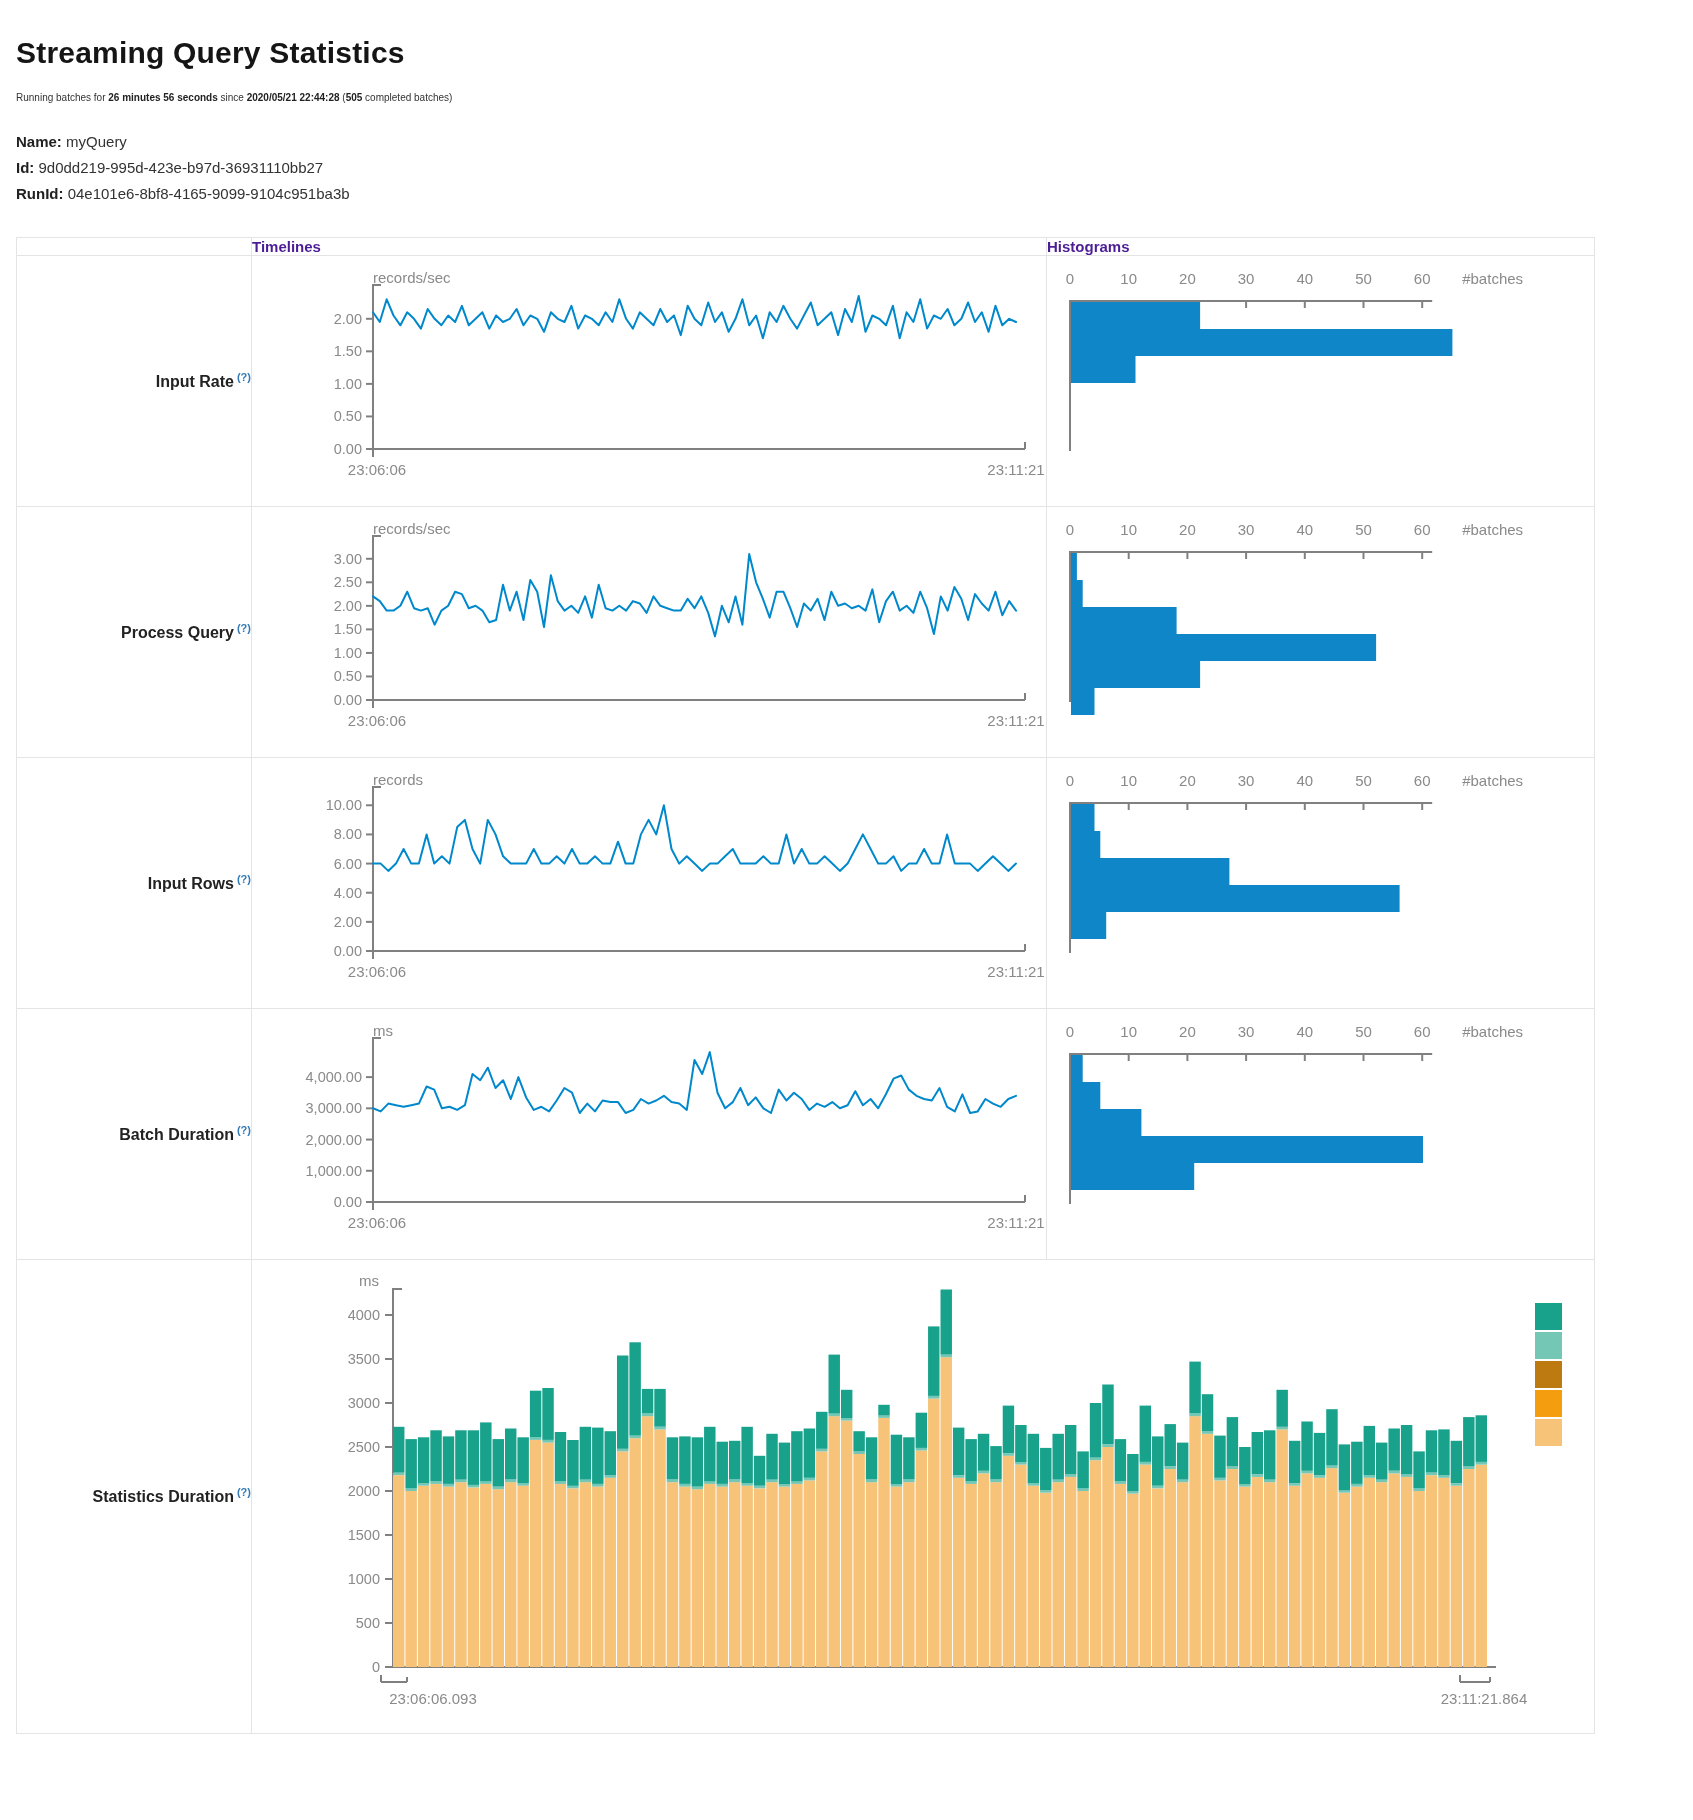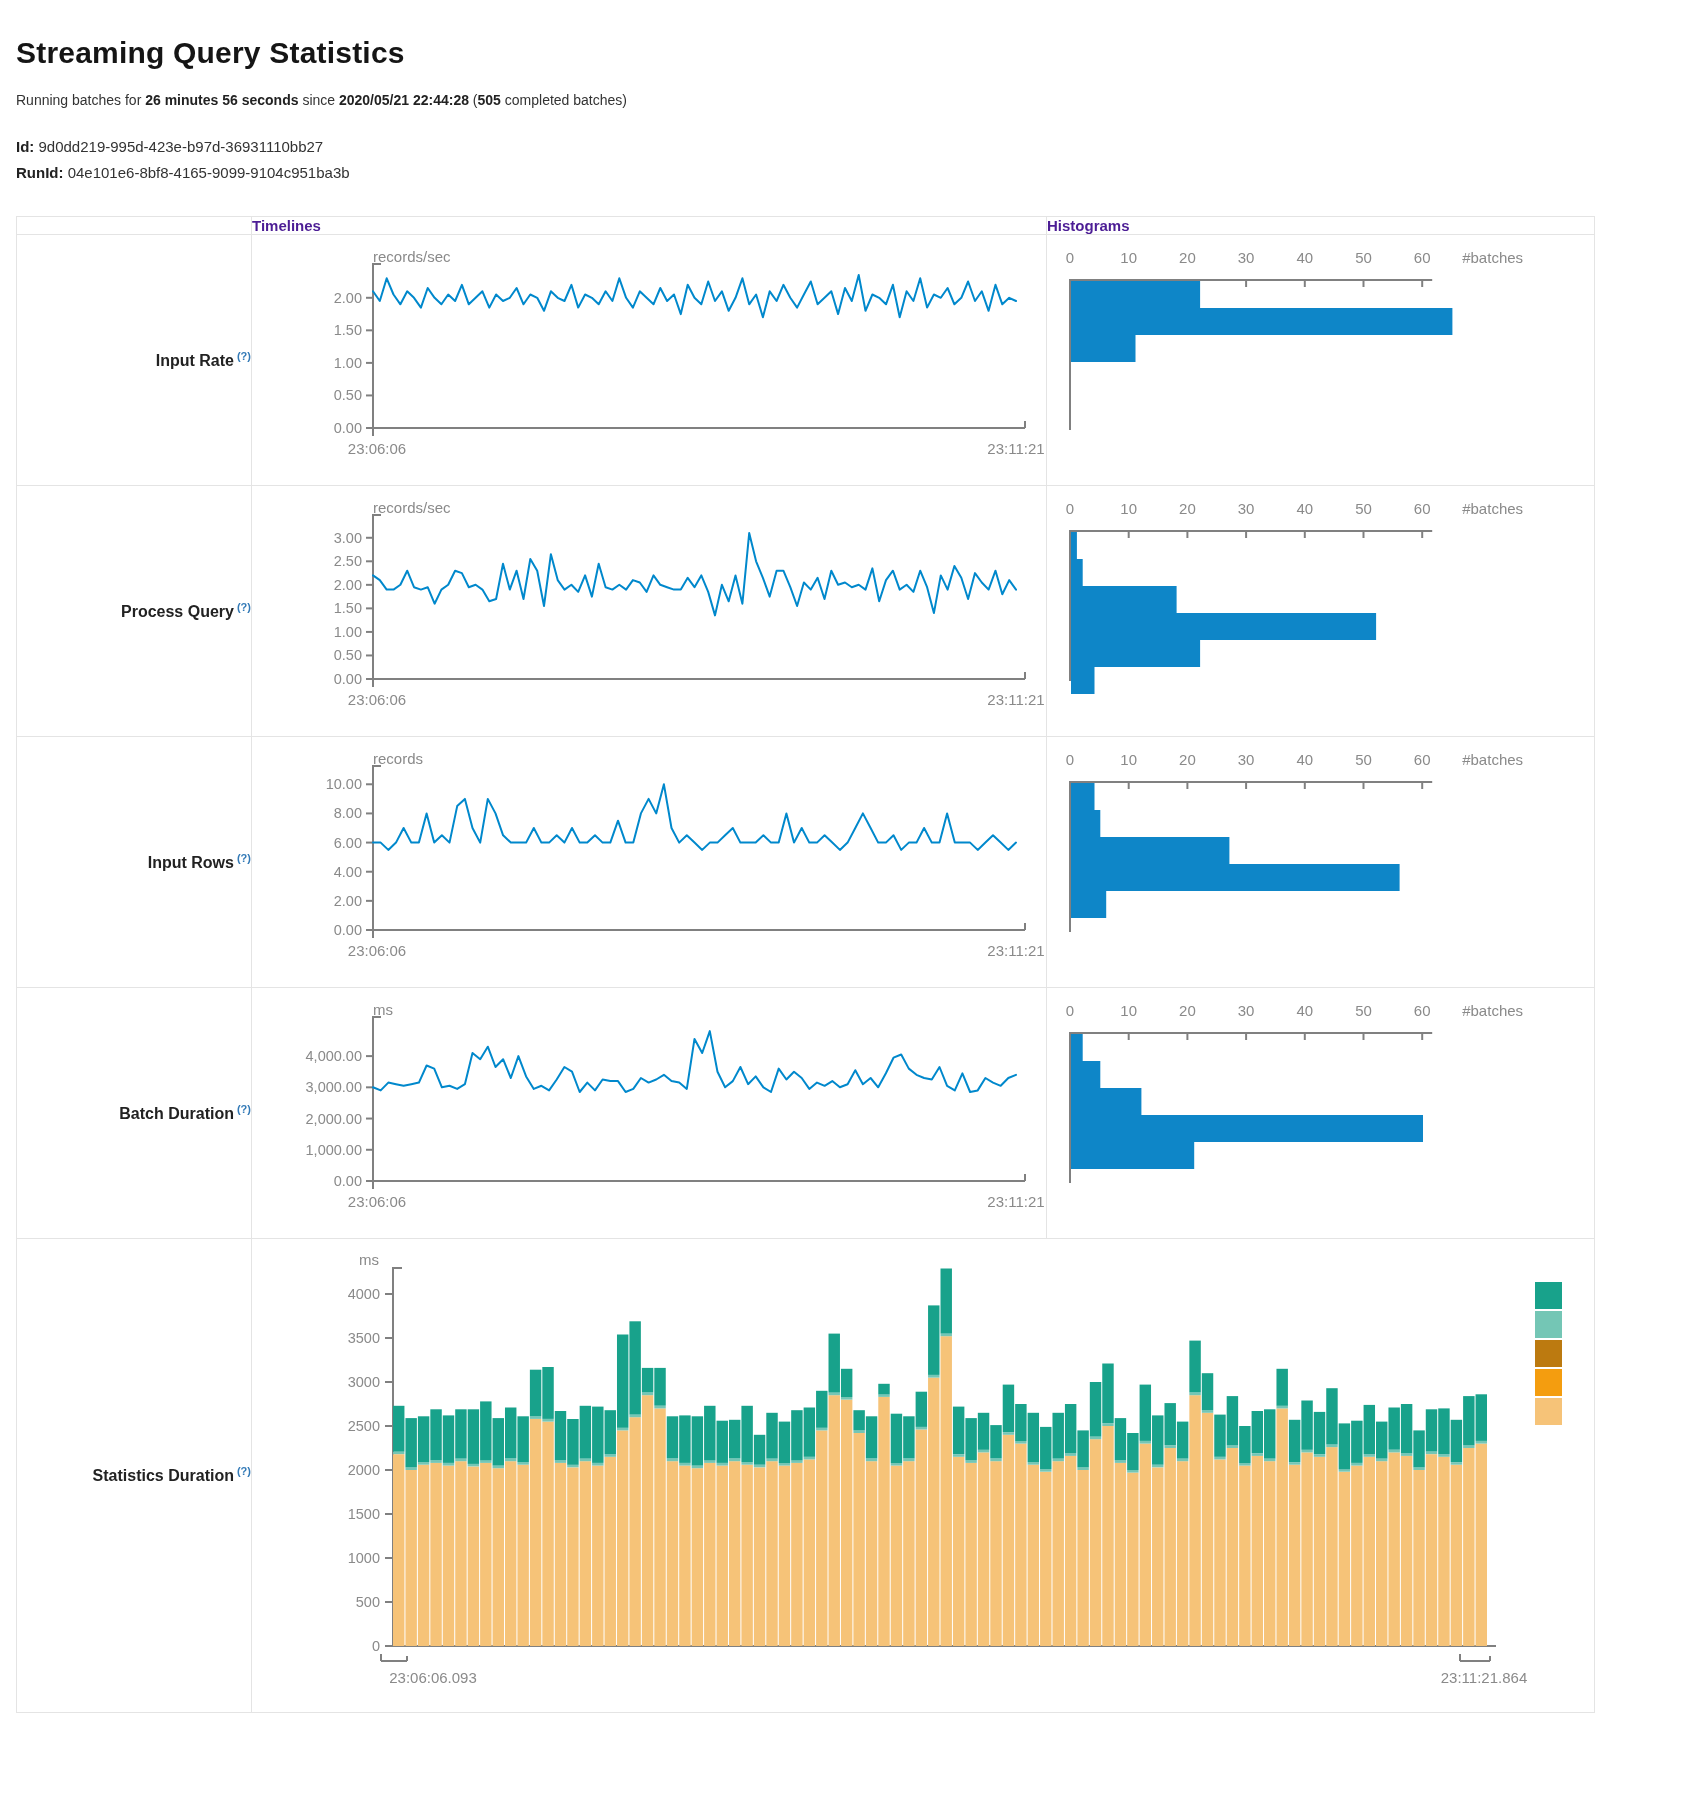--- a/index.html
+++ b/index.html
@@ -1,19 +1,19 @@
 <!DOCTYPE html>
 <html><head>
 <meta charset="utf-8">
 <style>
   html,body{margin:0;padding:0;background:#ffffff;font-family:"Liberation Sans",sans-serif;color:#222;}
   body{width:1693px;height:1820px;overflow:hidden;}
   .wrap{padding:0 0 0 16px;}
   h1{font-size:30px;margin:36px 0 0 0;color:#151515;letter-spacing:.2px;}
-  .status{margin-top:22px;font-size:14px;color:#333;}
+  .status{margin-top:22px;font-size:10px;color:#333;}
   .status b{color:#222;}
   .meta{margin-top:30px;font-size:15px;color:#333;}
   .meta div{margin:0 0 9px 0;}
   .meta b{color:#222;}
   table.stats{border-collapse:collapse;margin-top:35px;table-layout:fixed;}
   table.stats th, table.stats td{border:1px solid #e4e4e4;padding:0;vertical-align:middle;}
   th.colhead{text-align:left;font-size:15px;color:#4c1d95;padding:22px 0 22px 11px;font-weight:bold;}
   td.rowlabel{padding-left:15px;font-size:16px;font-weight:bold;color:#222;text-align:right;}
   td.rowlabel sup{color:#337ab7;font-size:11px;font-weight:bold;margin-left:3px;}
   td.chartcell{vertical-align:top;}
@@ -24,20 +24,21 @@
 </style>
 </head>
 <body>
 
 <div class="wrap">
   <h1>Streaming Query Statistics</h1>
 
   <div class="status"><span>Running batches for </span><b>26 minutes 56 seconds</b><span> since </span><b>2020/05/21 22:44:28</b><span> (</span><b>505</b><span> completed batches)</span></div>
 
   <div class="meta">
+    <div><b>Name:</b> <span>myQuery</span></div>
     <div><b>Id:</b> <span>9d0dd219-995d-423e-b97d-36931110bb27</span></div>
     <div><b>RunId:</b> <span>04e101e6-8bf8-4165-9099-9104c951ba3b</span></div>
   </div>
 
   <table class="stats">
     <colgroup>
         <col style="width:235px">
         <col style="width:794px">
         <col style="width:547px">
       </colgroup>

